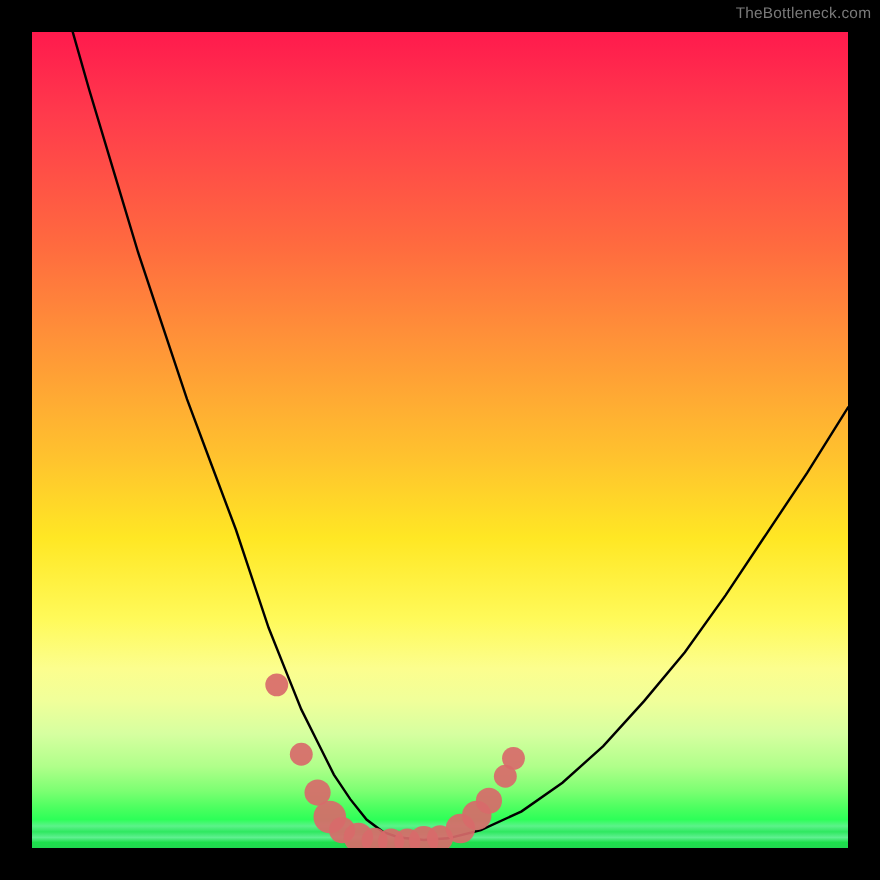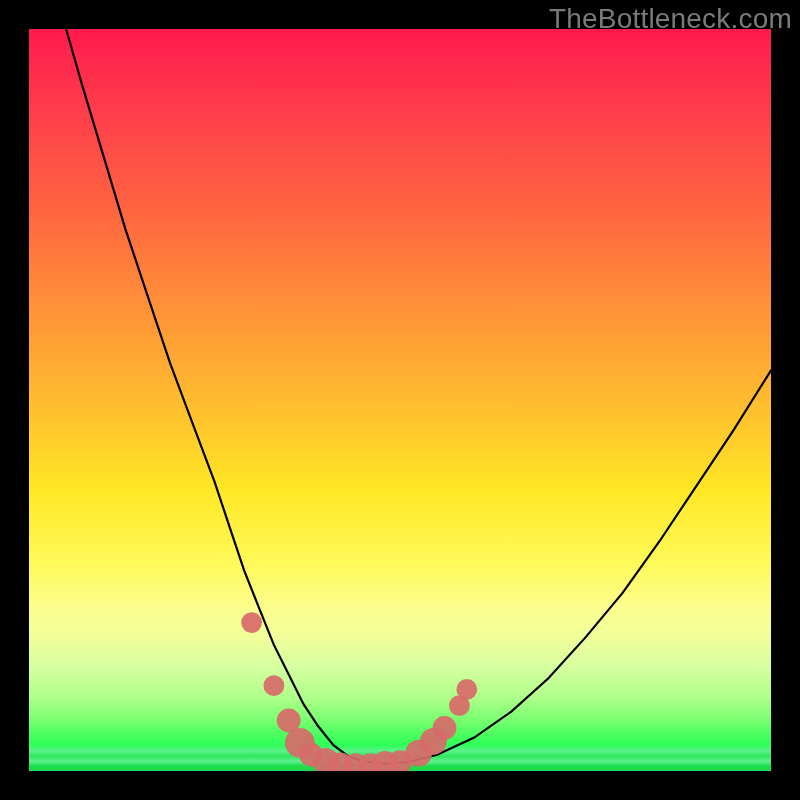--- a/index.html
+++ b/index.html
@@ -55,21 +55,21 @@
     position: absolute;
     inset: 0;
     width: 742px;
     height: 742px;
   }
   .watermark {
     position: absolute;
     top: 3px;
     right: 8px;
     color: #7a7a7a;
-    font-size: 28px;
+    font-size: 14px;
     letter-spacing: 0.2px;
     font-weight: 400;
   }
 </style>
 </head>
 <body>
 
 <div class="frame">
   <div class="plot-area">
     <div class="gradient"></div>

